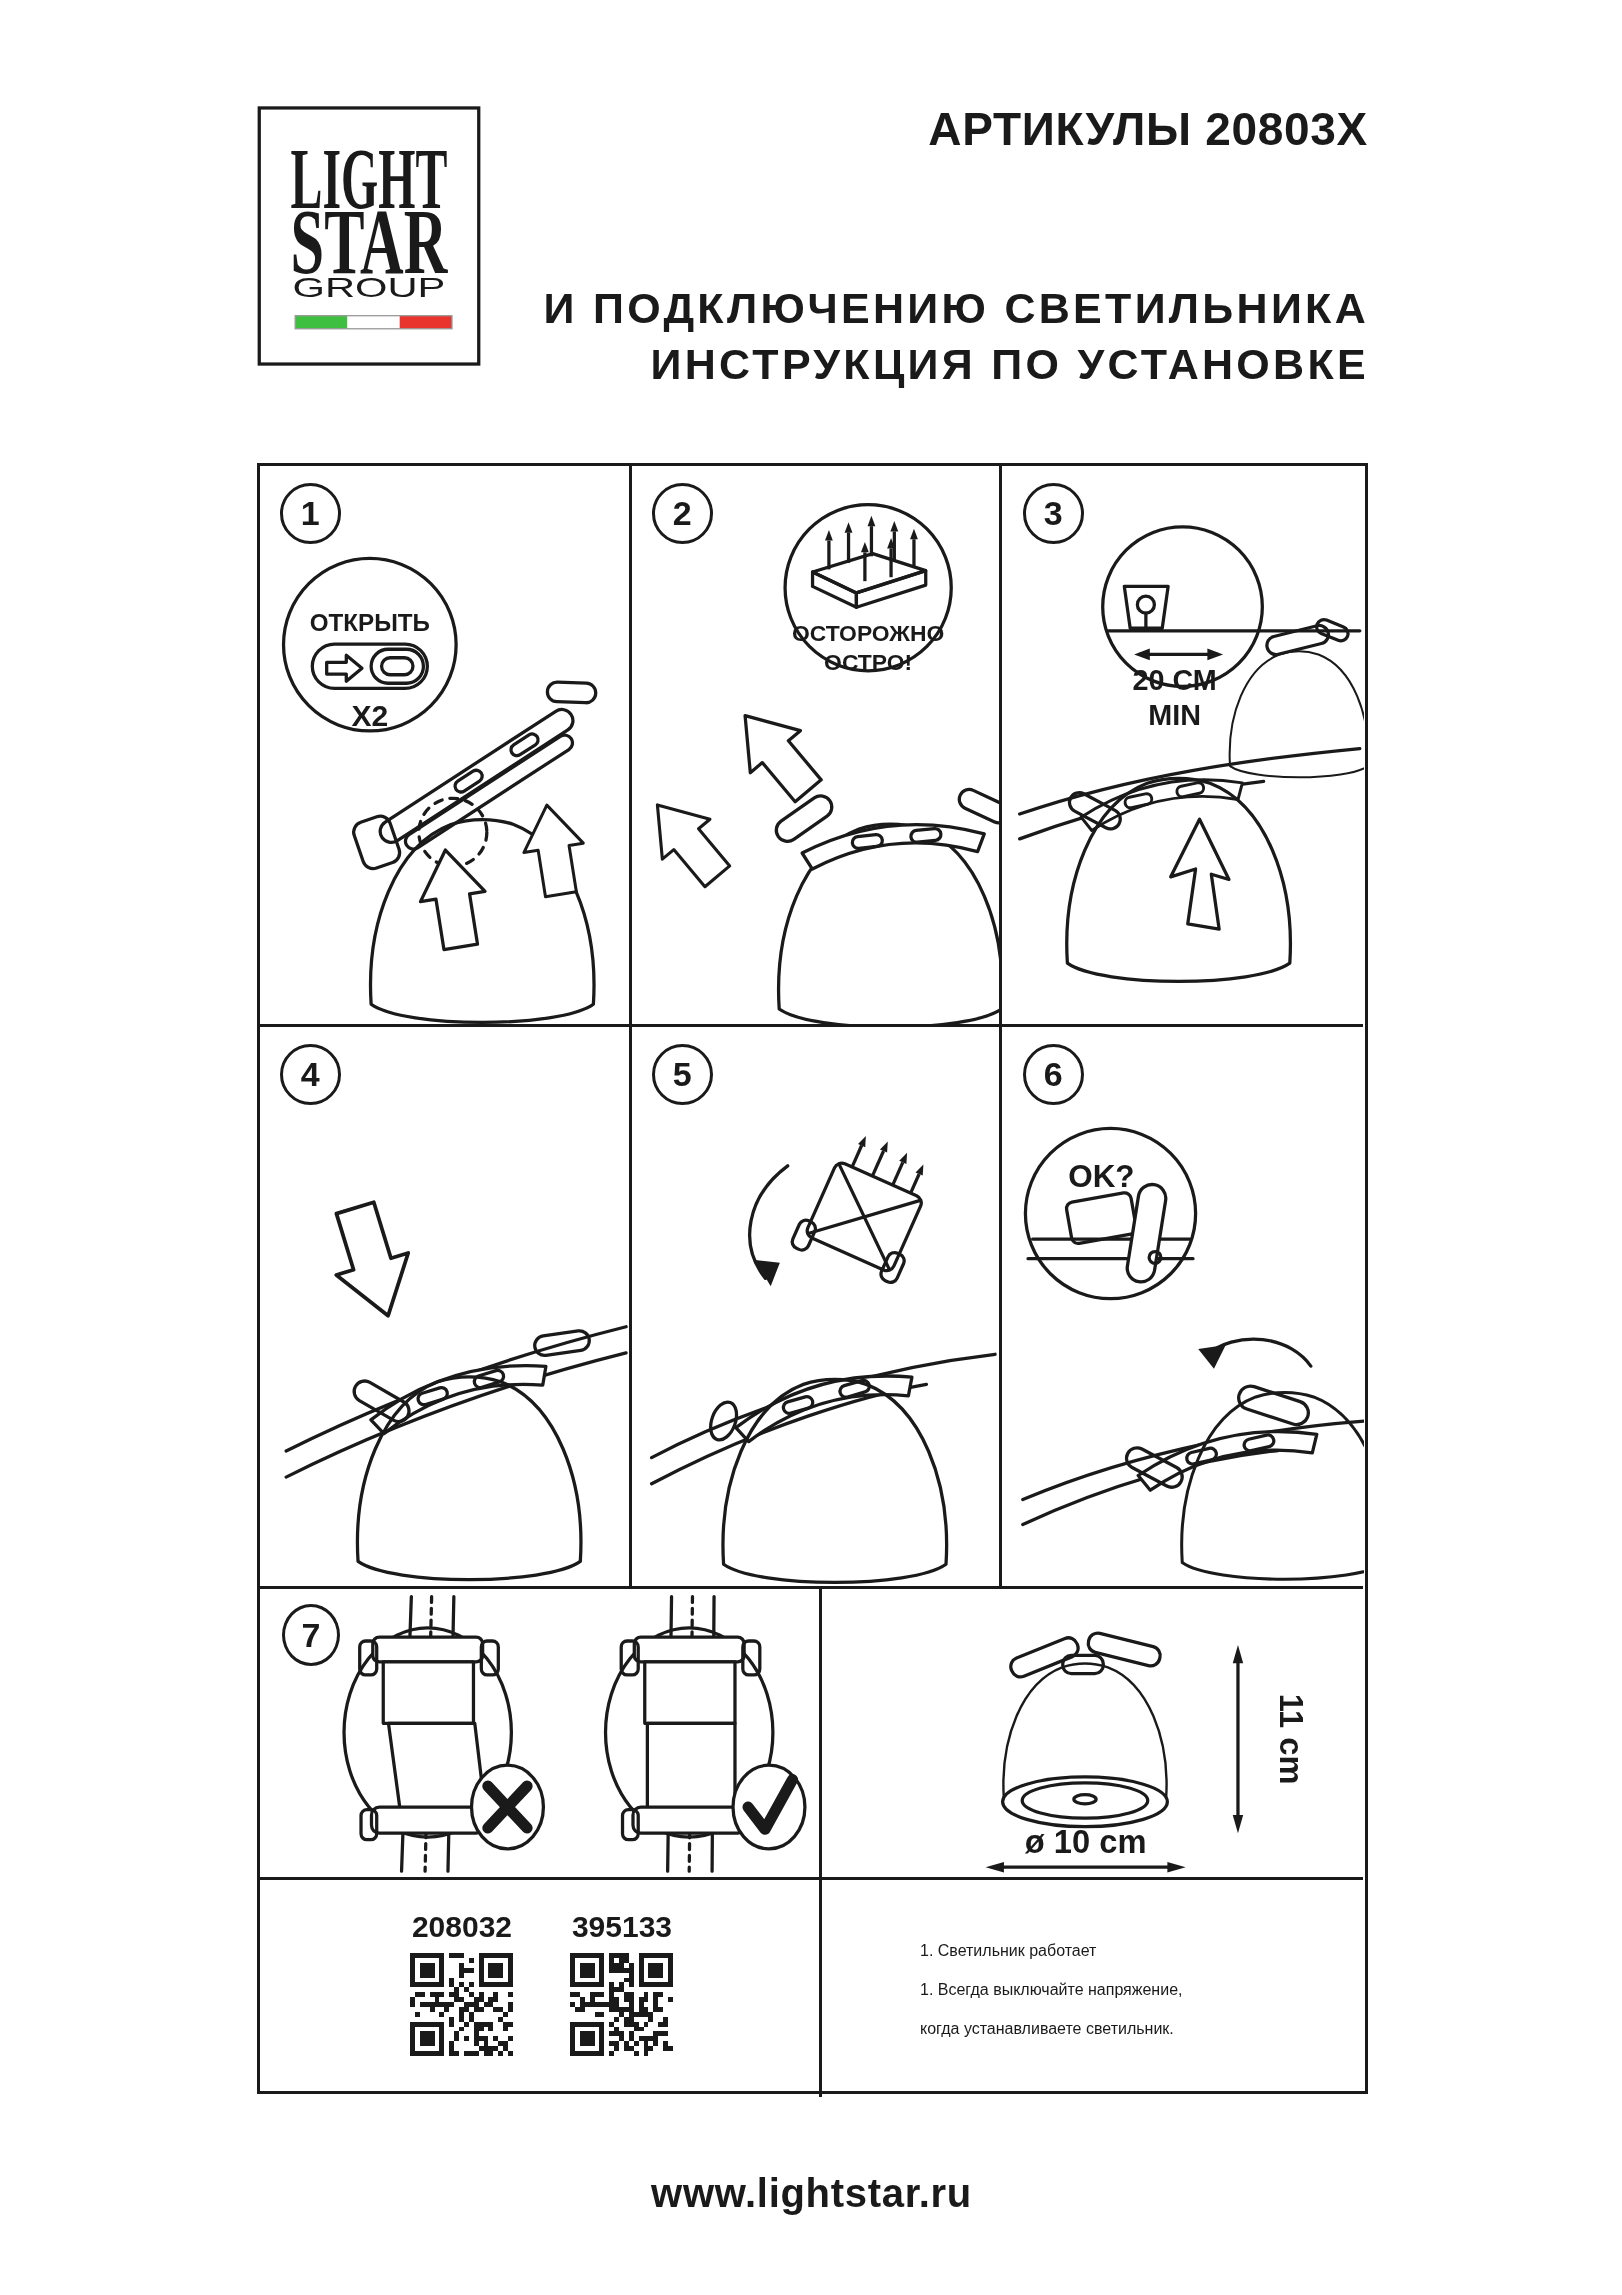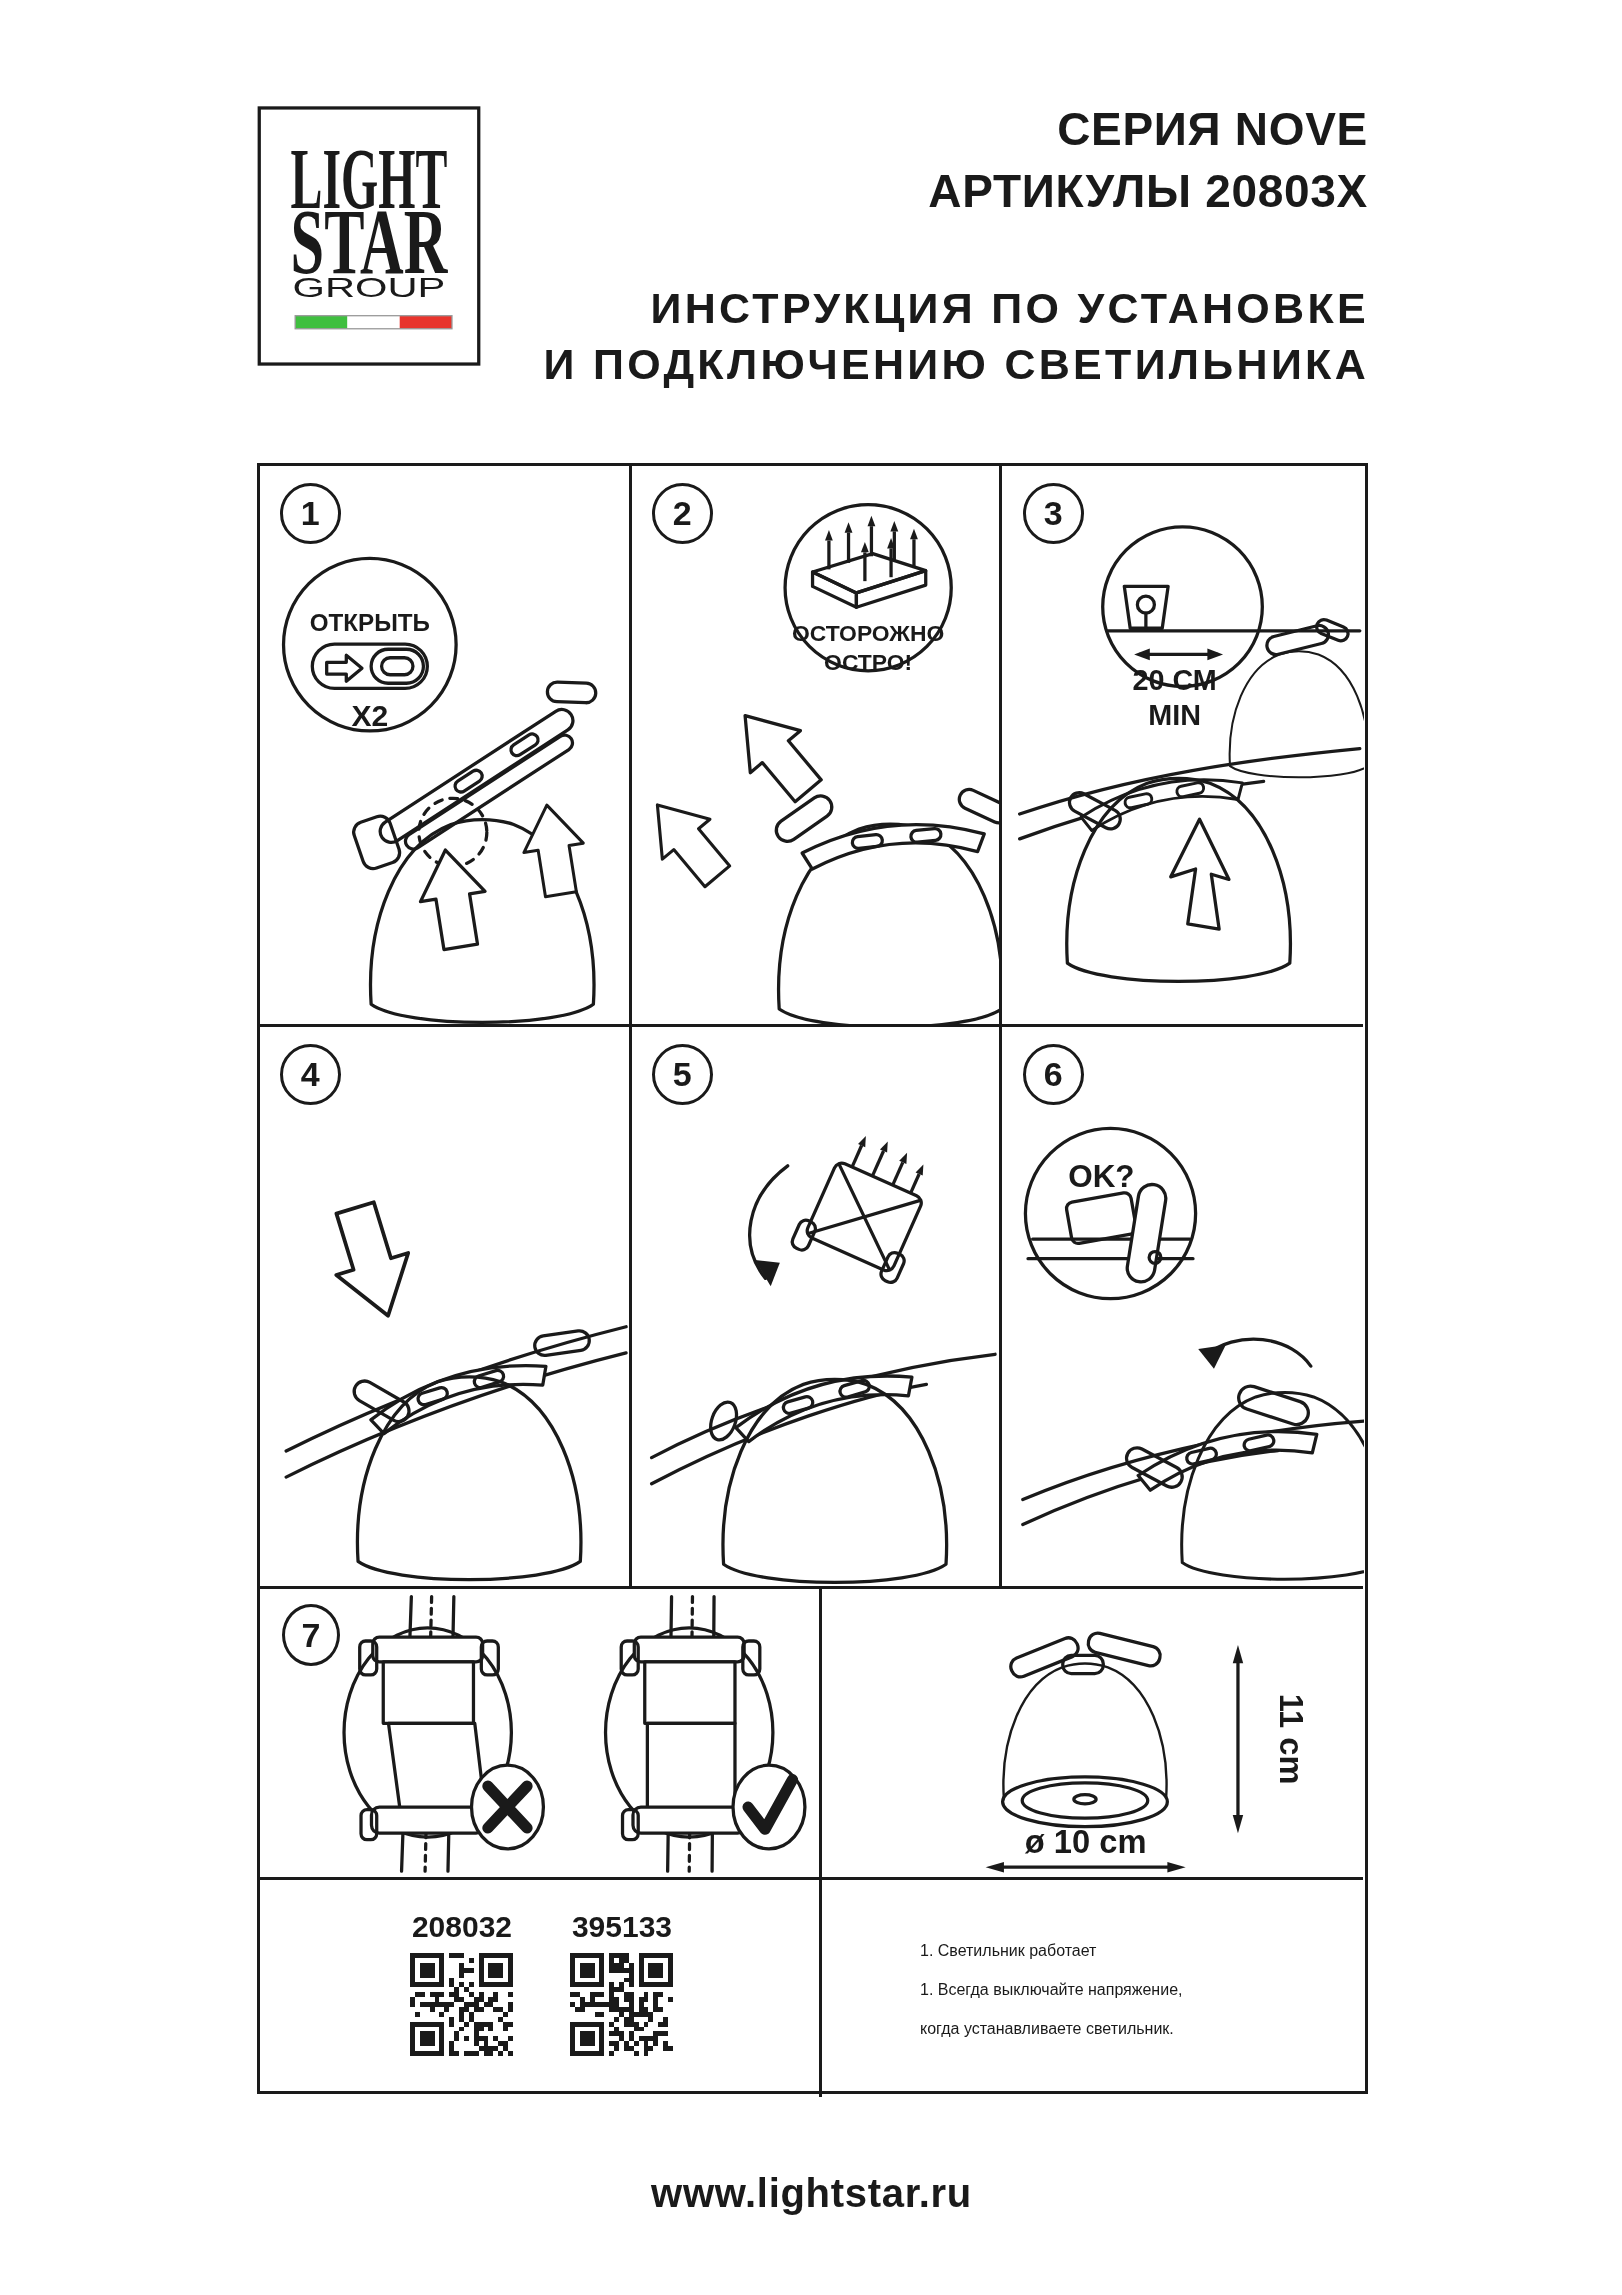--- a/index.html
+++ b/index.html
@@ -69,26 +69,25 @@
   <text x="54" y="293" textLength="234" lengthAdjust="spacingAndGlyphs" font-family="Liberation Sans, sans-serif" font-weight="400" font-size="42" fill="#1a1a1a">GROUP</text>
   <g>
     <rect x="58" y="321" width="80" height="20" fill="#3fbf3f"></rect>
     <rect x="138" y="321" width="80" height="20" fill="#ffffff"></rect>
     <rect x="218" y="321" width="80" height="20" fill="#e8342c"></rect>
     <rect x="58" y="321" width="240" height="20" fill="none" stroke="#999999" stroke-width="2"></rect>
   </g>
 </svg>
 
 <div class="title-block">
-  <div class="title-line">СЕРИЯ NOVE</div>
   <div class="title-line">АРТИКУЛЫ 20803Х</div>
 </div>
 <div class="subtitle-block">
+  <div class="subtitle-line">И ПОДКЛЮЧЕНИЮ СВЕТИЛЬНИКА</div>
   <div class="subtitle-line">ИНСТРУКЦИЯ ПО УСТАНОВКЕ</div>
-  <div class="subtitle-line">И ПОДКЛЮЧЕНИЮ СВЕТИЛЬНИКА</div>
 </div>
 
 <div class="grid">
 
   <div class="gline" style="left:369px;top:0;width:3.3px;height:1122px"></div>
   <div class="gline" style="left:739px;top:0;width:3.3px;height:1122px"></div>
   <div class="gline" style="left:0;top:558px;width:1103px;height:3.3px"></div>
   <div class="gline" style="left:0;top:1120px;width:1103px;height:3.3px"></div>
   <div class="gline" style="left:0;top:1411px;width:1103px;height:3.3px"></div>
   <div class="gline" style="left:559px;top:1120px;width:3.3px;height:511px"></div>

